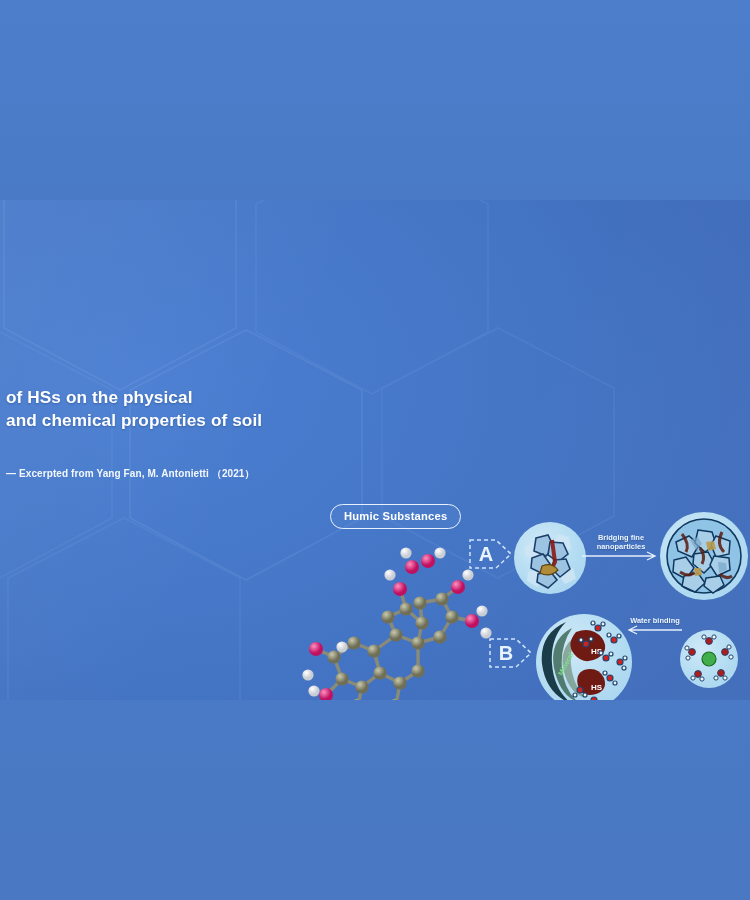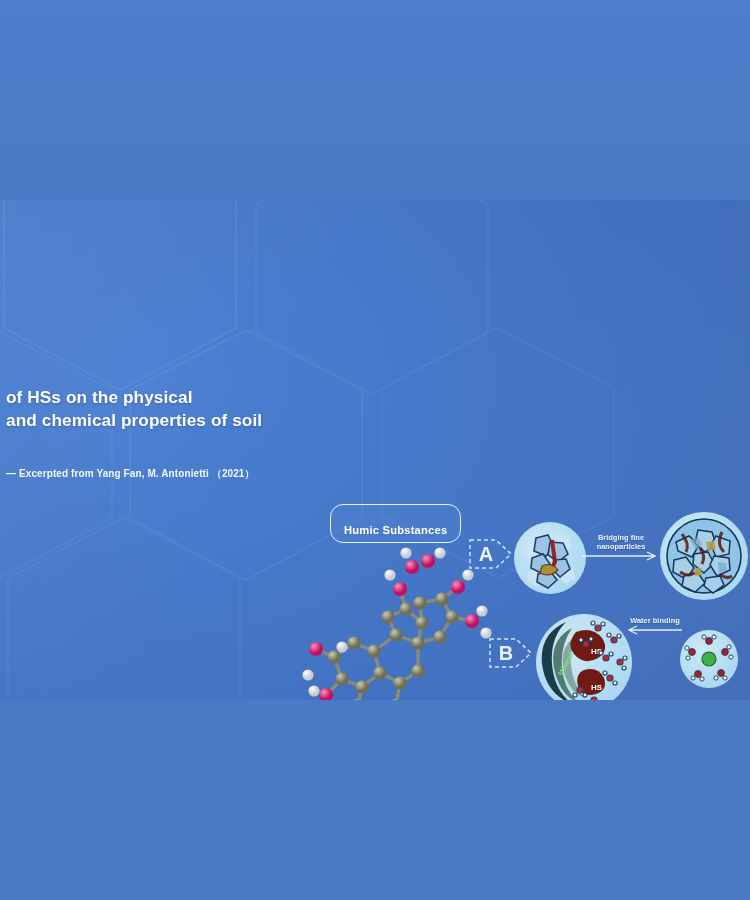--- a/index.html
+++ b/index.html
@@ -47,21 +47,21 @@
     letter-spacing: .05px;
   }
   .credit {
     margin-top: 35px; color: #f3f8ff; font-size: 10px; font-weight: bold;
     letter-spacing: .1px;
   }
 
   
   .hs-pill {
     position: absolute; left: 330px; top: 304px;
-    padding: 19px 13px 6px; border: 1.4px solid #e7f1fd; border-radius: 13px;
+    padding: 5px 13px 6px; border: 1.4px solid #e7f1fd; border-radius: 13px;
     color: #ffffff; font-size: 11.2px; font-weight: bold; letter-spacing: .2px;
     background: rgba(90,140,212,.22);
     white-space: nowrap;
   }
 
   
   .molecule { position: absolute; left: 300px; top: 325px; width: 200px; height: 275px; }
 
   
   .arrowtag { position: absolute; width: 46px; height: 42px; }

